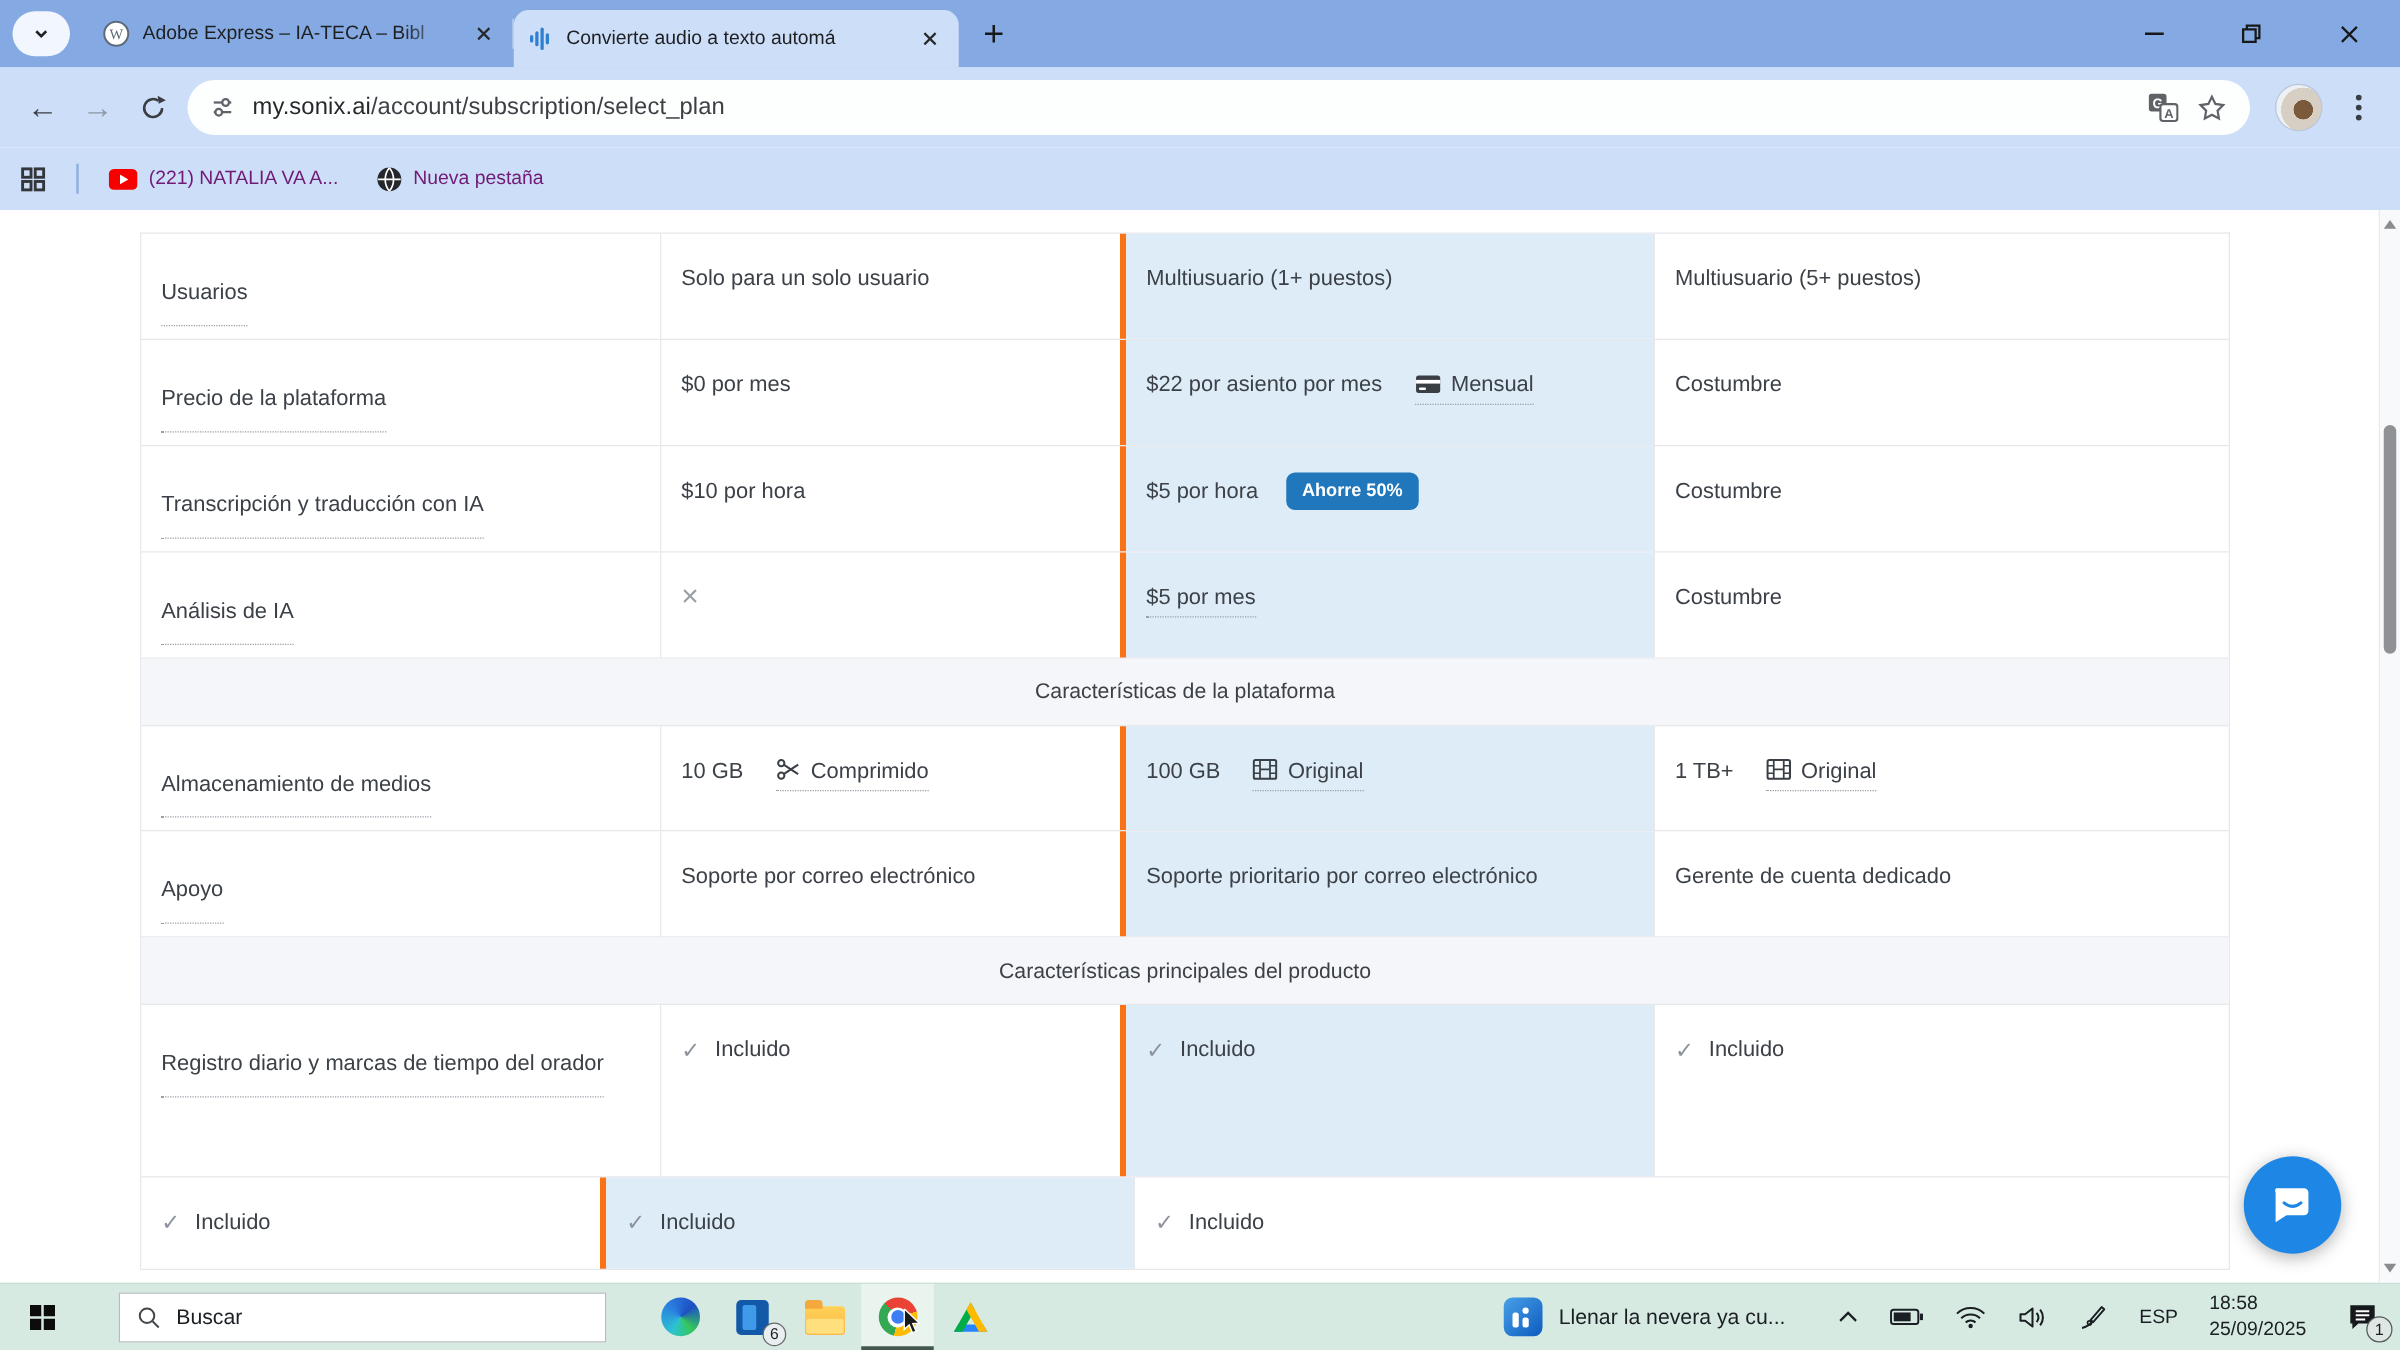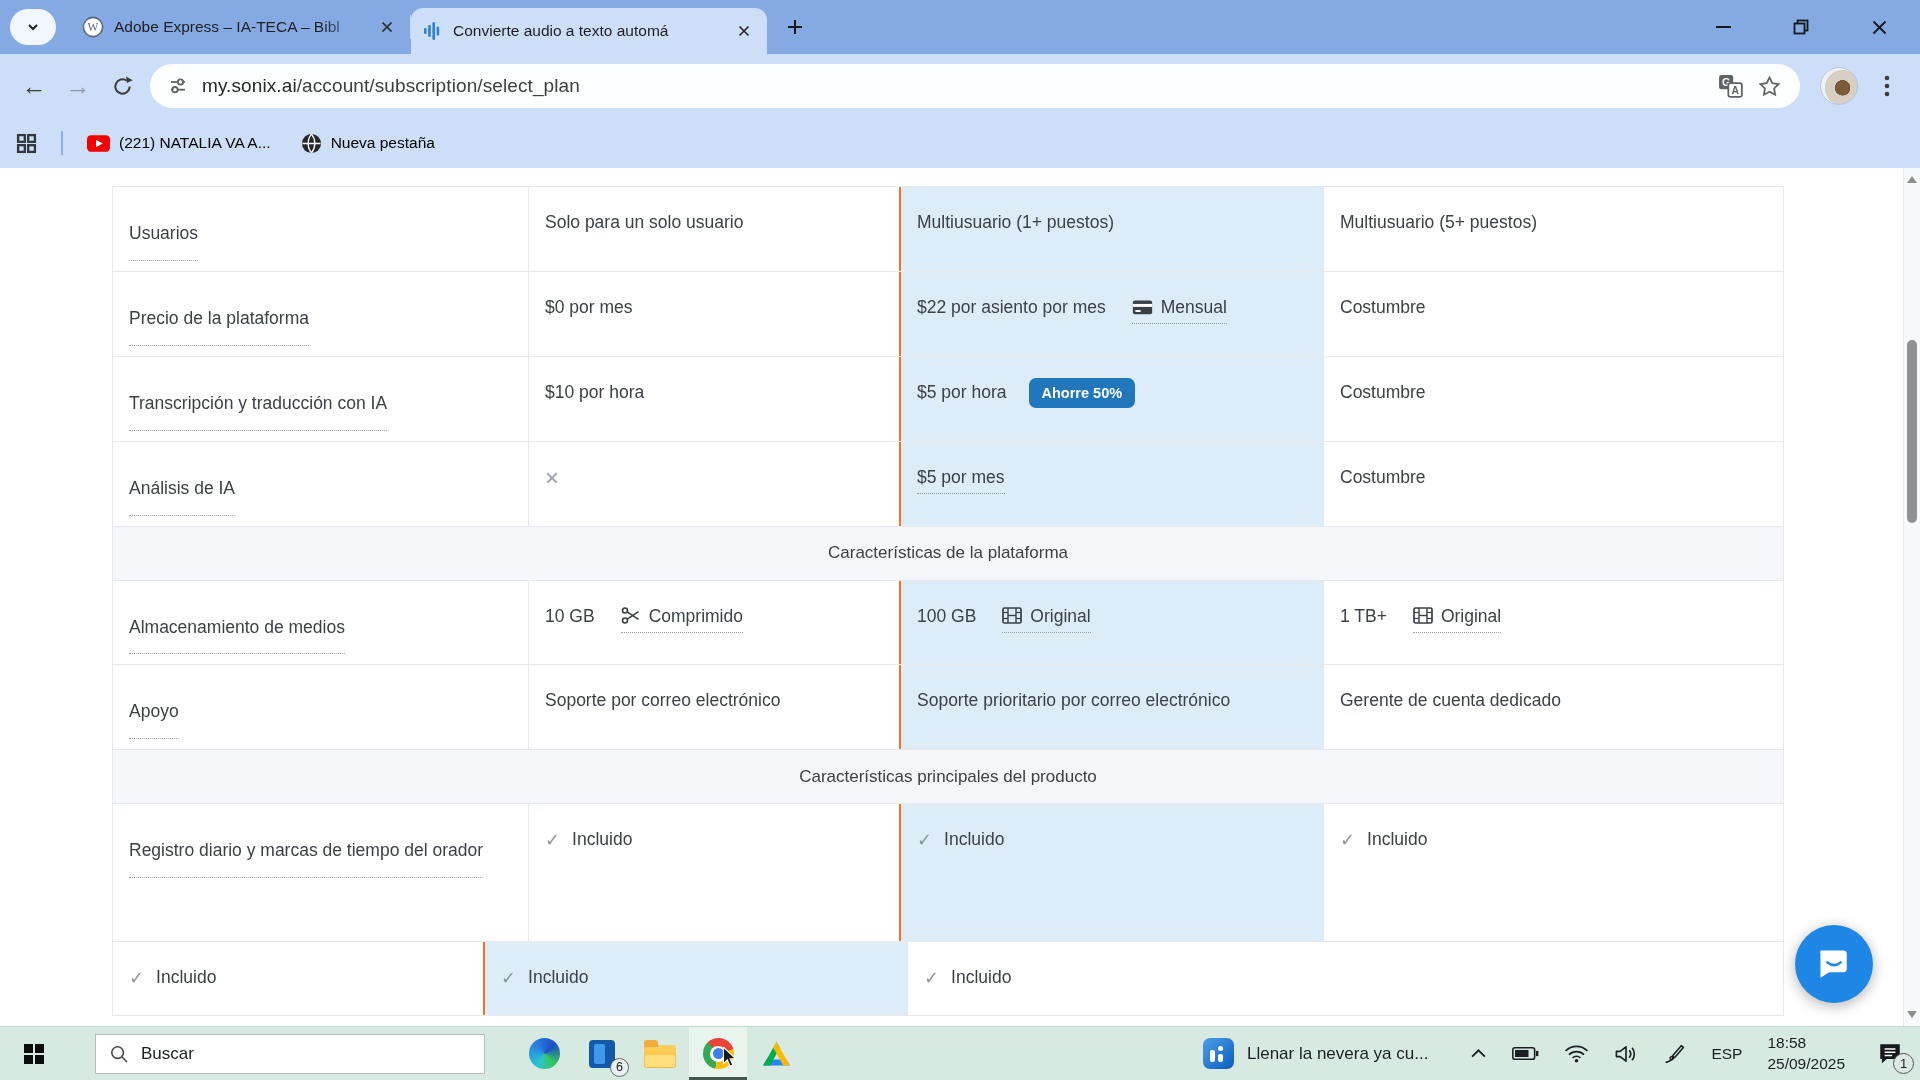--- a/index.html
+++ b/index.html
@@ -25,32 +25,32 @@
   .back{color:#3a3d42;}
   .fwd{color:#8e98a4;}
   .urlpill{flex:1;height:44px;background:#fdfefe;border-radius:22px;display:flex;align-items:center;padding:0 18px;margin-left:6px;gap:14px;}
   .urltext{font-size:19px;color:#26282b;letter-spacing:.1px;}
   .urltext .path{color:#3c4045;}
   .pill-spacer{flex:1;}
   .avatar{width:36px;height:36px;border-radius:50%;margin-left:20px;background:radial-gradient(circle at 60% 55%,#7a5a3a 0 26%,#d8cfc4 27% 60%,#eef1f3 61%);border:1px solid #b9c6da;}
   .kebab{width:30px;height:36px;display:flex;align-items:center;justify-content:center;margin:0 6px 0 14px;}
 
   
-  .bookmarks{height:50px;background:#cddef8;display:flex;align-items:center;padding-left:16px;gap:14px;font-size:15.5px;color:#000000;flex:0 0 auto;}
+  .bookmarks{height:50px;background:#cddef8;display:flex;align-items:center;padding-left:16px;gap:14px;font-size:15.5px;color:#701a75;flex:0 0 auto;}
   .bm-divider{width:2px;height:24px;background:#8fb0dd;margin:0 10px;}
   .bm-item{display:flex;align-items:center;gap:9px;margin-right:16px;}
 
   
   .content{position:relative;height:858px;background:#fff;flex:0 0 auto;overflow:hidden;}
   .ptable{position:absolute;left:112px;top:18px;width:1672px;border:1px solid #e7e8ec;border-bottom:none;font-size:17.5px;color:#3c4148;box-sizing:border-box;}
   .trow{display:flex;border-bottom:1px solid #e7e8ec;min-height:73px;align-items:stretch;}
   .trow.tall{min-height:137px;}
   .cell{display:flex;align-items:flex-start;padding:25px 14px 10px 16px;box-sizing:border-box;}
   .c0{width:416px;border-right:1px solid #e7e8ec;}
-  .c1{width:372px;border-right:2px solid #f97316;}
+  .c1{width:372px;border-right:5px solid #f97316;}
   .c2{width:423px;border-right:1px solid #e7e8ec;background:#ddecf7;}
   .c3{flex:1;}
   .section-row{background:#f5f6f9;min-height:53px;display:flex;align-items:center;justify-content:center;border-bottom:1px solid #e7e8ec;font-size:17px;color:#3c4148;}
   .dot{border-bottom:1.5px dotted #9aa0a8;padding-bottom:5px;}
   .lbl{line-height:2.45;display:inline;}
   .check{color:#8d939c;font-size:18px;margin-right:12px;line-height:1.3;}
   .cross{color:#9aa0a8;font-size:24px;line-height:.9;}
   .grp{margin-left:26px;white-space:nowrap;}
   .grp svg{vertical-align:-3px;margin-right:8px;}
   .pricebadge{background:#2177bb;color:#fff;font-weight:700;font-size:14.5px;padding:8px 13px;border-radius:7px;margin-left:22px;line-height:1;margin-top:-4px;}

